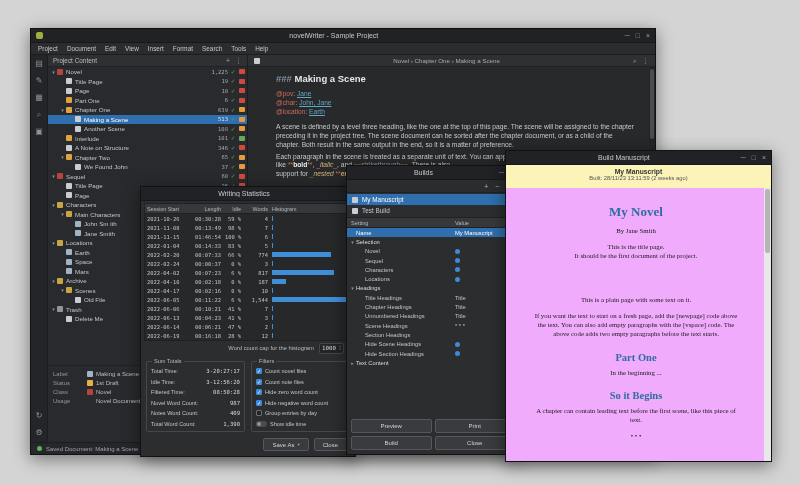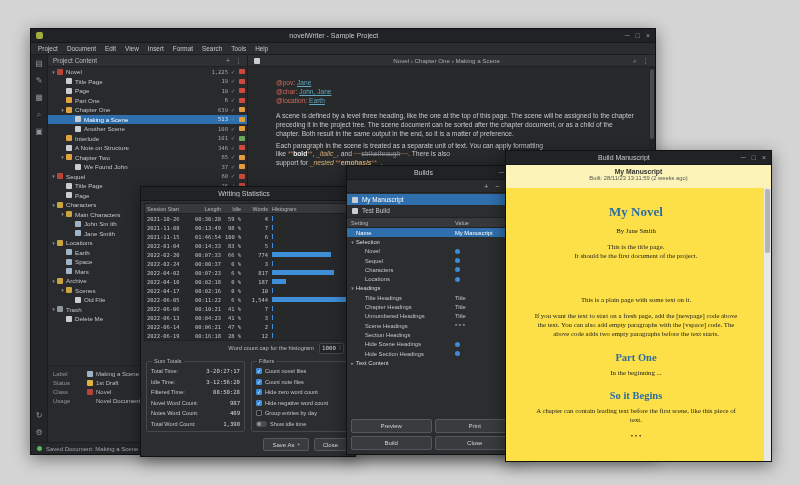--- a/index.html
+++ b/index.html
@@ -119,21 +119,21 @@
 .bsval{width:64px;display:flex;align-items:center;font-size:5.8px;flex:none}
 .bdot{width:5px;height:5px;border-radius:50%;background:#3d8ad8}
 .bbtns{position:absolute;bottom:4px;left:4px;right:4px;display:grid;grid-template-columns:1fr 1fr;gap:3px}
 .bbtns button{height:14px}
 
 
 #bm{left:505px;top:150px;width:267px;height:312px;z-index:5}
 .bmnote{height:24px;background:#fbf3b8;border-bottom:1px solid #d8cd8d;text-align:center;padding-top:3px}
 .nt{font-size:6.8px;font-weight:bold;color:#333}
 .nb{font-size:5.8px;color:#555}
-.bmpagewrap{position:absolute;top:37px;left:0;right:0;bottom:0;background:#fde047;overflow:hidden}
+.bmpagewrap{position:absolute;top:37px;left:0;right:0;bottom:0;background:#f0abfc;overflow:hidden}
 .bmpage{position:absolute;top:0;left:0;right:7px;bottom:0;padding:12px 24px 0 26px;font-family:"Liberation Serif",serif;color:#1c1c1c;overflow:hidden}
 .bmscroll{position:absolute;top:0;right:0;width:7px;bottom:0;background:#e8e8e8}
 .bmscroll .thumb{margin:1px 1px;height:64px;background:#b5b5b5;border-radius:2px}
 .doc-h1{font-size:13px;font-weight:bold;color:#2e6da4;margin:4px 0 7px}
 .doc-h2{font-size:10.5px;font-weight:bold;color:#2e6da4;margin:13px 0 6px}
 .doc-p{font-size:6.8px;line-height:8.8px;margin-bottom:7px}
 .al-center{text-align:center}
 .al-left{text-align:center}
 .gap{margin-top:36px}
 </style>
@@ -451,20 +451,21 @@
     <div class="editor">
       <div class="edhead">
         <span class="eddoc"></span>
         <span class="breadcrumb" id="breadcrumb">Novel  ›  Chapter One  ›  Making a Scene</span>
         <span class="edicons">
           <span>⌕</span>
           <span>⋮</span>
         </span>
       </div>
       <div class="edcontent" id="edcontent">
+          <div class="edh3"><span class="h3mark">### </span><span class="h3text">Making a Scene</span></div>
           <div class="edtags">
             <div class="tagline"><span class="tagkey">@pov</span><span class="tagcolon">: </span><span class="tagval">Jane</span></div>
             <div class="tagline"><span class="tagkey">@char</span><span class="tagcolon">: </span><span class="tagval">John, Jane</span></div>
             <div class="tagline"><span class="tagkey">@location</span><span class="tagcolon">: </span><span class="tagval">Earth</span></div>
           </div>
           <div class="edp">A scene is defined by a level three heading, like the one at the top of this page. The scene will be assigned to the chapter preceding it in the project tree. The scene document can be sorted after the chapter document, or as a child of the chapter. Both result in the same output in the end, so it is a matter of preference.</div>
           <div class="edp2">
             <div class="edline"><span class="seg-plain">Each paragraph in the scene is treated as a separate unit of text. You can apply formatting</span></div>
             <div class="edline"><span class="seg-plain">like </span><span class="seg-marker">**</span><span class="seg-bold">bold</span><span class="seg-marker">**</span><span class="seg-plain">, </span><span class="seg-marker">_</span><span class="seg-italic">italic</span><span class="seg-marker">_</span><span class="seg-plain">, and </span><span class="seg-marker">~~</span><span class="seg-strike">strikethrough</span><span class="seg-marker">~~</span><span class="seg-plain">. There is also</span></div>
             <div class="edline"><span class="seg-plain">support for </span><span class="seg-marker">_</span><span class="seg-italic">nested </span><span class="seg-marker">**</span><span class="seg-bolditalic">emphasis</span><span class="seg-marker">**</span><span class="seg-marker">_</span><span class="seg-plain">.</span></div>

